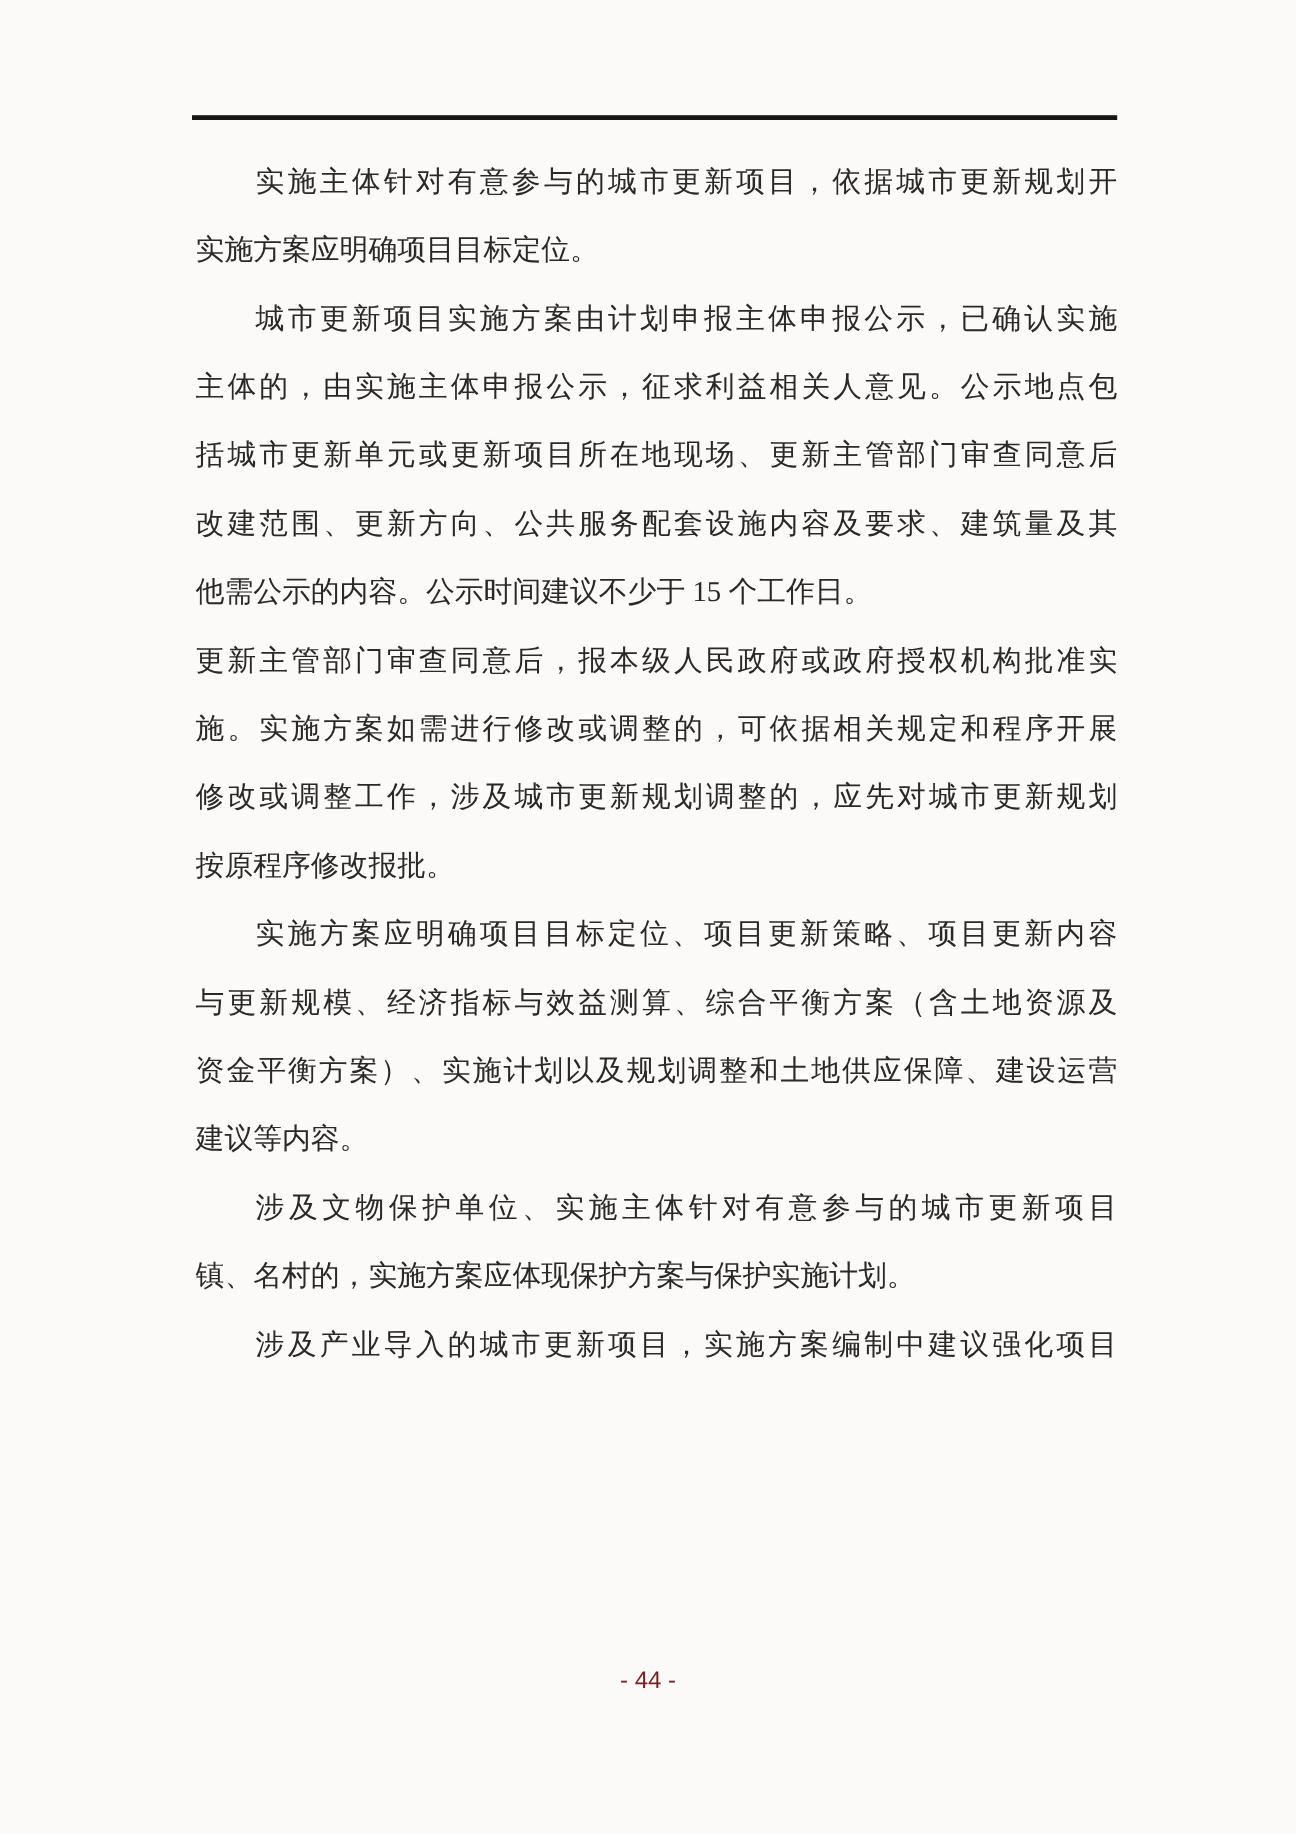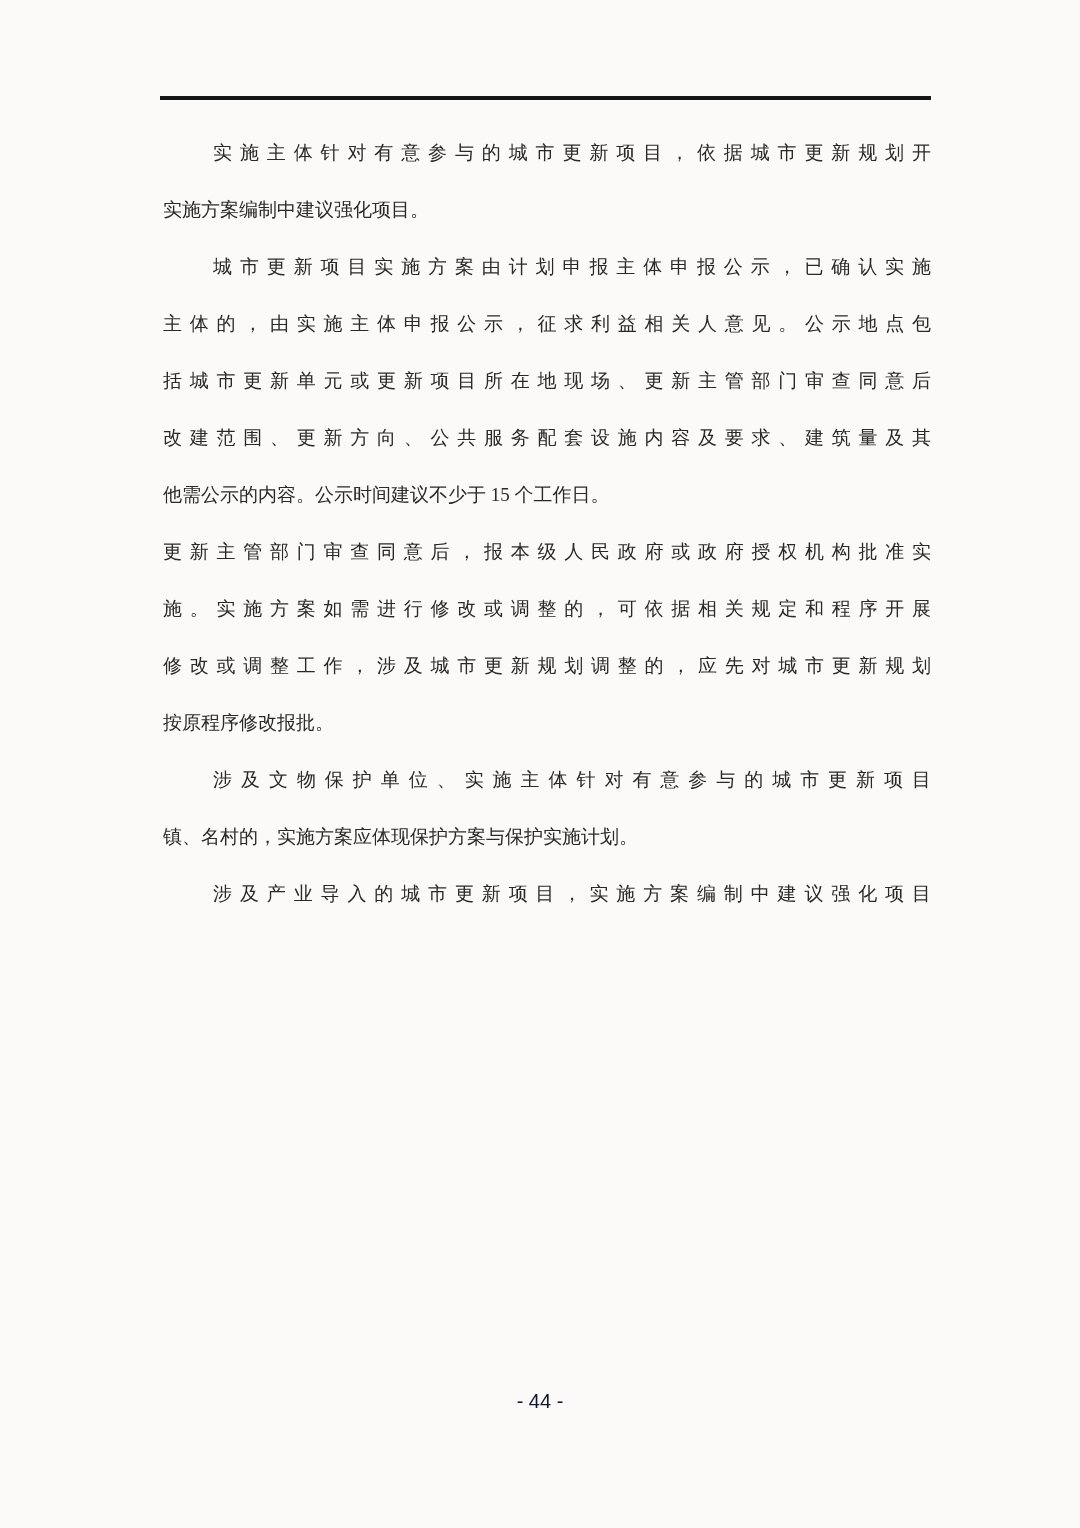--- a/index.html
+++ b/index.html
@@ -28,21 +28,21 @@
   .doc-body {
     position: absolute;
     left: 163px;
     top: 124px;
     width: 768px;
   }
   .paragraph { margin: 0; padding: 0; }
   .line {
     height: 57px;
     line-height: 57px;
-    font-size: 19px;
+    font-size: 24px;
     text-align: left;
     white-space: normal;
     overflow: hidden;
   }
   .line.fill {
     text-align: justify;
     text-align-last: justify;
     -moz-text-align-last: justify;
   }
   .line.indent { text-indent: 50px; }
@@ -55,48 +55,54 @@
     color: #222019;
     letter-spacing: 2px;
   }
   .page-number {
     position: absolute;
     left: 0;
     width: 100%;
     top: 1390px;
     text-align: center;
     font-size: 20px;
-    color: #0f172a;
+    color: #7f1d1d;
     font-family: "Liberation Sans", "DejaVu Sans", sans-serif;
   }
 </style>
 </head>
 <body>
 
 <div class="page">
   <div class="header-rule"></div>
   <div class="doc-body">
       <div class="paragraph">
         <div class="line fill indent">实施主体针对有意参与的城市更新项目，依据城市更新规划开</div>
-        <div class="line">实施方案编制中建议强化项目。</div>
+        <div class="line">实施方案应明确项目目标定位。</div>
       </div>
       <div class="paragraph">
         <div class="line fill indent">城市更新项目实施方案由计划申报主体申报公示，已确认实施</div>
         <div class="line fill">主体的，由实施主体申报公示，征求利益相关人意见。公示地点包</div>
         <div class="line fill">括城市更新单元或更新项目所在地现场、更新主管部门审查同意后</div>
         <div class="line fill">改建范围、更新方向、公共服务配套设施内容及要求、建筑量及其</div>
         <div class="line">他需公示的内容。公示时间建议不少于 15 个工作日。</div>
       </div>
       <div class="paragraph">
         <div class="line fill">更新主管部门审查同意后，报本级人民政府或政府授权机构批准实</div>
         <div class="line fill">施。实施方案如需进行修改或调整的，可依据相关规定和程序开展</div>
         <div class="line fill">修改或调整工作，涉及城市更新规划调整的，应先对城市更新规划</div>
         <div class="line">按原程序修改报批。</div>
       </div>
       <div class="paragraph">
+        <div class="line fill indent">实施方案应明确项目目标定位、项目更新策略、项目更新内容</div>
+        <div class="line fill">与更新规模、经济指标与效益测算、综合平衡方案（含土地资源及</div>
+        <div class="line fill">资金平衡方案）、实施计划以及规划调整和土地供应保障、建设运营</div>
+        <div class="line">建议等内容。</div>
+      </div>
+      <div class="paragraph">
         <div class="line fill indent">涉及文物保护单位、实施主体针对有意参与的城市更新项目</div>
         <div class="line">镇、名村的，实施方案应体现保护方案与保护实施计划。</div>
       </div>
       <div class="paragraph">
         <div class="line fill indent">涉及产业导入的城市更新项目，实施方案编制中建议强化项目</div>
       </div>
     </div>
   <div class="page-number">- 44 -</div>
 </div>
 

